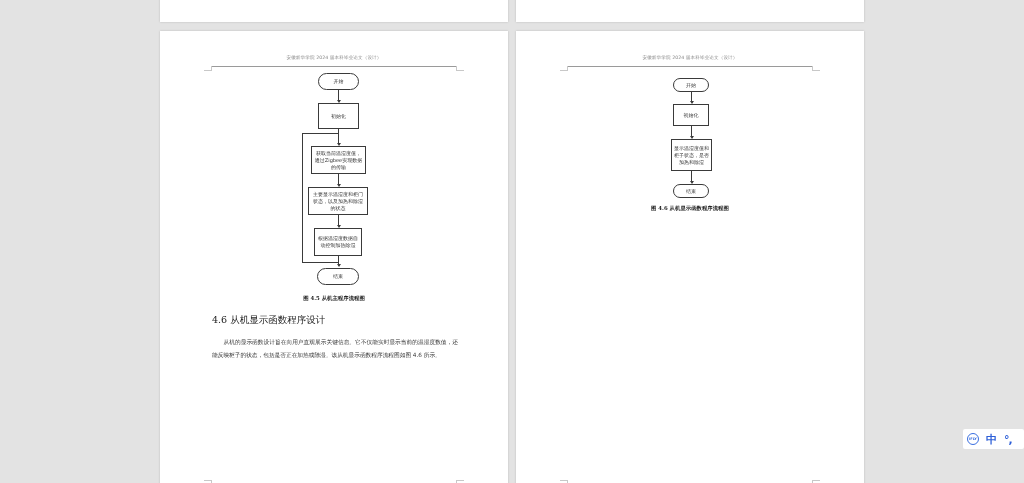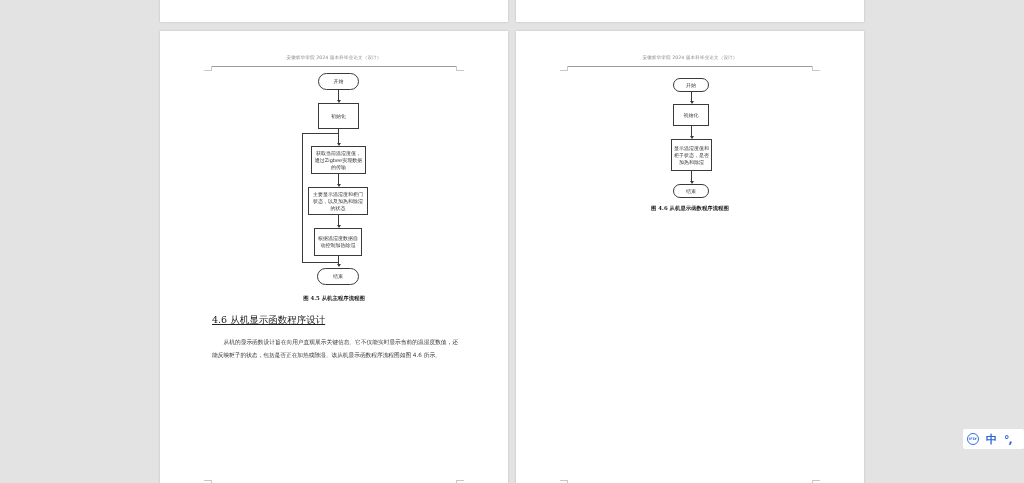--- a/index.html
+++ b/index.html
@@ -26,21 +26,21 @@
       font-size: 5px; line-height: 7px; padding: 1px 2px; }
     .fc-term { border-radius: 10px; }
     .fc-line { position: absolute; background: #3a3a3a; }
     .fc-arrow { position: absolute; width: 0; height: 0; border-left: 2px solid transparent;
       border-right: 2px solid transparent; border-top: 3px solid #3a3a3a; }
 
     .caption { position: absolute; left: 0; width: 100%; text-align: center; font-size: 5.4px;
       font-weight: bold; color: #222; font-family: "DejaVu Serif", serif; }
 
     .section-title { position: absolute; left: 52px; top: 283px; font-size: 9.5px; color: #222;
-      font-family: "DejaVu Serif", serif; text-decoration: underline; }
+      font-family: "DejaVu Serif", serif; }
     .para { position: absolute; left: 52px; top: 305px; width: 246px; font-size: 5.7px;
       line-height: 13.3px; color: #333; text-align: justify; text-indent: 11.5px; }
 
     .ime { position: absolute; left: 963px; top: 429px; width: 61px; height: 20px; background: #fff;
       border-radius: 2px; display: flex; align-items: center; gap: 7px; padding-left: 4px; }
     .ime-logo { width: 12px; height: 12px; border: 1.5px solid #3a6fe0; border-radius: 50%;
       font-size: 3.5px; color: #3a6fe0; display: flex; align-items: center; justify-content: center; font-weight: bold; }
     .ime-mode { color: #2d5fd8; font-size: 11px; font-weight: bold; }
     .ime-punct { color: #2d5fd8; font-size: 11px; font-weight: bold; letter-spacing: -1px; }
   </style>

